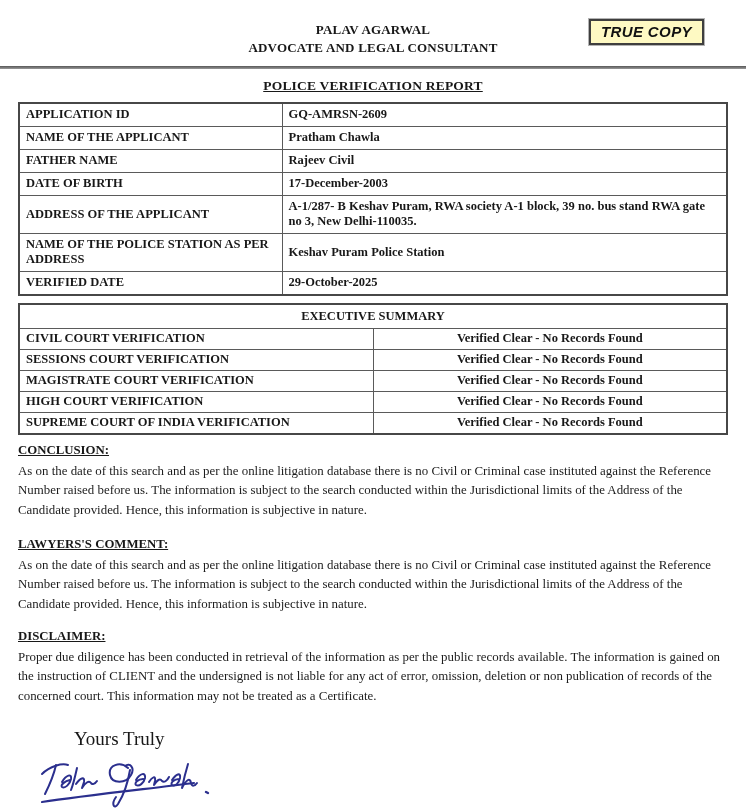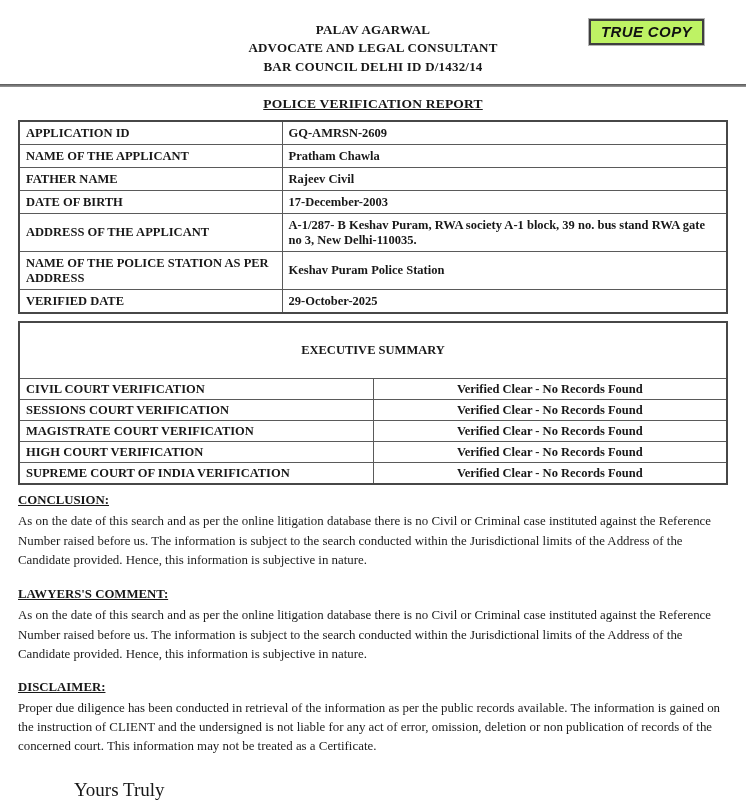--- a/index.html
+++ b/index.html
@@ -17,21 +17,21 @@
     font-weight: bold;
     font-size: 13px;
     line-height: 1.42;
     letter-spacing: 0.2px;
   }
   .stamp {
     position: absolute;
     top: 19px; right: 42px;
     border: 2px solid #3f3f3f;
     outline: 1px solid #b3b3b3;
-    background: #bef264;
+    background: #fef9c3;
     padding: 2px 10px 3px 10px;
     font-family: "Liberation Sans", sans-serif;
     font-style: italic;
     font-weight: bold;
     font-size: 15px;
     letter-spacing: 0.4px;
     color: #111;
   }
   .rule {
     width: 746px; height: 3px;
@@ -57,21 +57,21 @@
   table.doc { border: 2px solid #474747; }
   table.doc td, table.doc th {
     border: 1.6px solid #5a5a5a;
     padding: 3.5px 6px;
     vertical-align: middle;
     text-align: left;
   }
   table.details { margin-top: 8px; }
   table.details td.label { width: 263px; margin-top: 41px; }
   table.exec { margin-top: 7px; }
-  table.exec th.head { text-align: center; padding: 20px 6px; }
+  table.exec th.head { text-align: center; padding: 4px 6px; }
   table.exec td.label { width: 266px; padding: 2.5px 6px; }
   table.exec td.value { text-align: center; padding: 2.5px 6px; }
   .section { width: 710px; margin: 0 auto; }
   .section .heading {
     font-size: 12.8px;
     font-weight: bold;
     text-decoration: underline;
     margin-top: 9px;
   }
   .section .body {
@@ -92,21 +92,20 @@
 </head>
 <body>
 
 <div class="stamp">
   <span>TRUE COPY</span>
 </div>
 
 <div class="letterhead">
   <div>PALAV AGARWAL</div>
   <div>ADVOCATE AND LEGAL CONSULTANT</div>
-  <div>BAR COUNCIL DELHI ID D/1432/14</div>
 </div>
 
 <div class="rule"></div>
 
 <div class="title">POLICE VERIFICATION REPORT</div>
 
 <table class="doc details">
   <tbody>
     <tr>
       <td class="label">APPLICATION ID</td>

